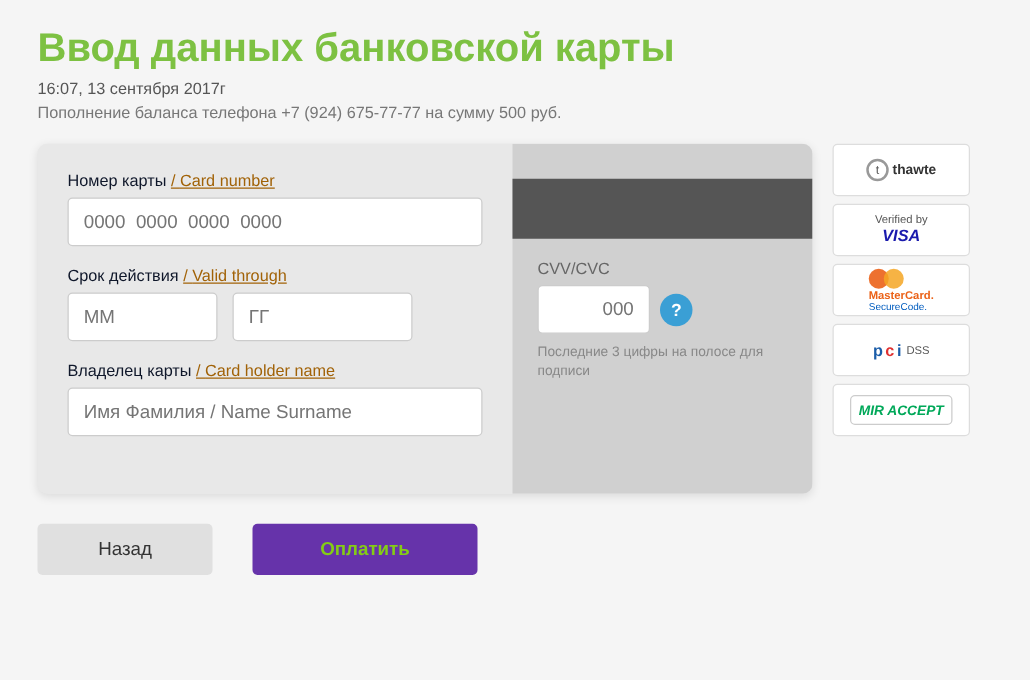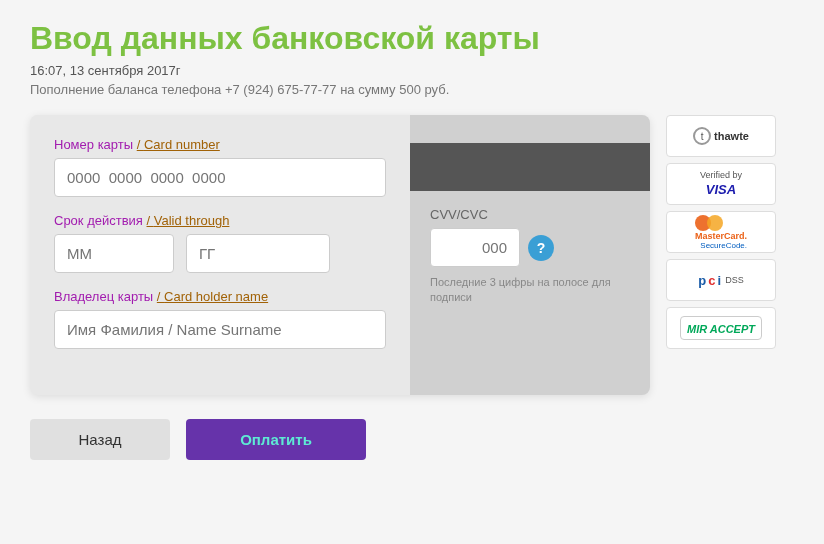--- a/index.html
+++ b/index.html
@@ -71,21 +71,21 @@
       padding: 16px 20px;
     }
 
     .field-label {
       font-size: 13px;
       color: #666;
       margin-bottom: 6px;
     }
 
     .field-label span.ru {
-      color: #a21caf;
+      color: #0f172a;
     }
     .field-label span.en {
       color: #a16207;
       text-decoration: underline;
     }
 
     .input-field {
       background: #fff;
       border: 1px solid #ccc;
       border-radius: 4px;
@@ -247,24 +247,25 @@
       cursor: pointer;
       min-width: 140px;
     }
 
     .btn-pay {
       background: #6633aa;
       border: none;
       border-radius: 4px;
       padding: 12px 44px;
       font-size: 15px;
-      color: #5eead4;
+      color: #84cc16;
       cursor: pointer;
       min-width: 180px;
       font-weight: bold;
+      margin-left: 16px;
     }
   </style>
 </head>
 <body>
 
 <h1 class="page-title">Ввод данных банковской карты</h1>
 <div class="datetime">16:07, 13 сентября 2017г</div>
 <div class="description">Пополнение баланса телефона +7 (924) 675-77-77 на сумму 500 руб.</div>
 
 <div class="main-content">
@@ -323,21 +324,21 @@
     </div>
 
     <div class="badge">
       <div style="text-align:center;">
         <span class="verified-text">Verified by</span>
         <span class="visa-text">VISA</span>
       </div>
     </div>
 
     <div class="badge">
-      <div style="text-align:right;">
+      <div style="text-align:left;">
         <div style="display:flex;align-items:center;gap:2px;">
           <div style="width:16px;height:16px;border-radius:50%;background:#eb6218;opacity:0.9;"></div>
           <div style="width:16px;height:16px;border-radius:50%;background:#f5a623;opacity:0.85;margin-left:-6px;"></div>
         </div>
         <div class="mc-text">MasterCard.</div>
         <div class="sc-text">SecureCode.</div>
       </div>
     </div>
 
     <div class="badge">

